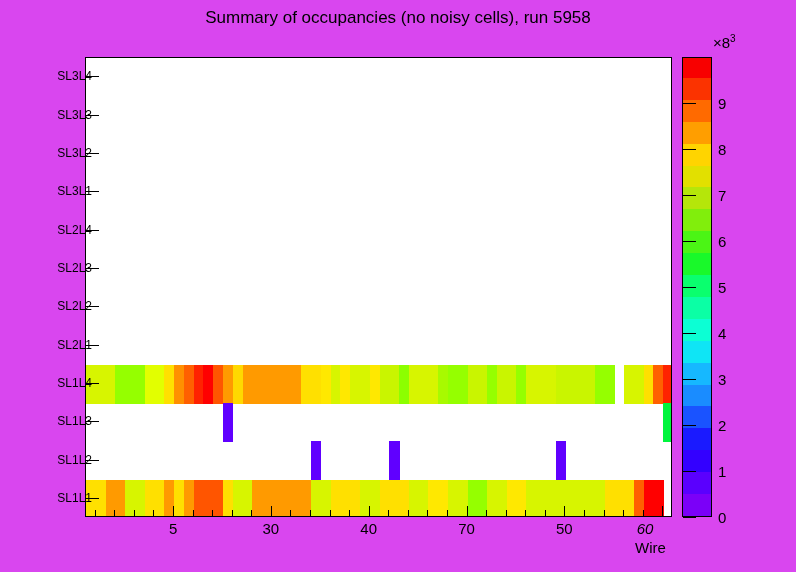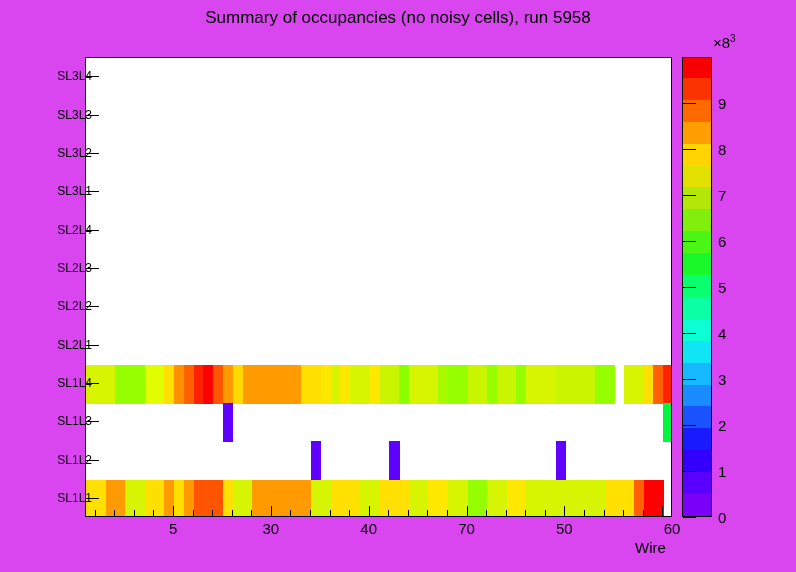--- a/index.html
+++ b/index.html
@@ -301,21 +301,21 @@
       <div class="xtick minor" style="left: 584px; top: 510px;"></div>
       <div class="xtick minor" style="left: 604px; top: 510px;"></div>
       <div class="xtick minor" style="left: 623px; top: 510px;"></div>
       <div class="xtick minor" style="left: 643px; top: 510px;"></div>
       <div class="xtick major" style="left: 662px; top: 506px;"></div>
       <div class="xnum" style="left: 173.05px;">5</div>
       <div class="xnum" style="left: 270.883px;">30</div>
       <div class="xnum" style="left: 368.717px;">40</div>
       <div class="xnum" style="left: 466.55px;">70</div>
       <div class="xnum" style="left: 564.383px;">50</div>
-      <div class="xnum" style="left: 672px;">60</div>
+      <div class="xnum" style="left: 645px; font-style: italic;">60</div>
     </div>
   <div id="xaxis-title">Wire</div>
 
   <div id="palette">
       <div class="pband" style="bottom: 0px; height: 22.5048px; background: rgb(123, 0, 248);"></div>
       <div class="pband" style="bottom: 21.9048px; height: 22.5048px; background: rgb(90, 0, 254);"></div>
       <div class="pband" style="bottom: 43.8095px; height: 22.5048px; background: rgb(51, 0, 255);"></div>
       <div class="pband" style="bottom: 65.7143px; height: 22.5048px; background: rgb(26, 26, 255);"></div>
       <div class="pband" style="bottom: 87.619px; height: 22.5048px; background: rgb(26, 83, 255);"></div>
       <div class="pband" style="bottom: 109.524px; height: 22.5048px; background: rgb(26, 140, 255);"></div>

